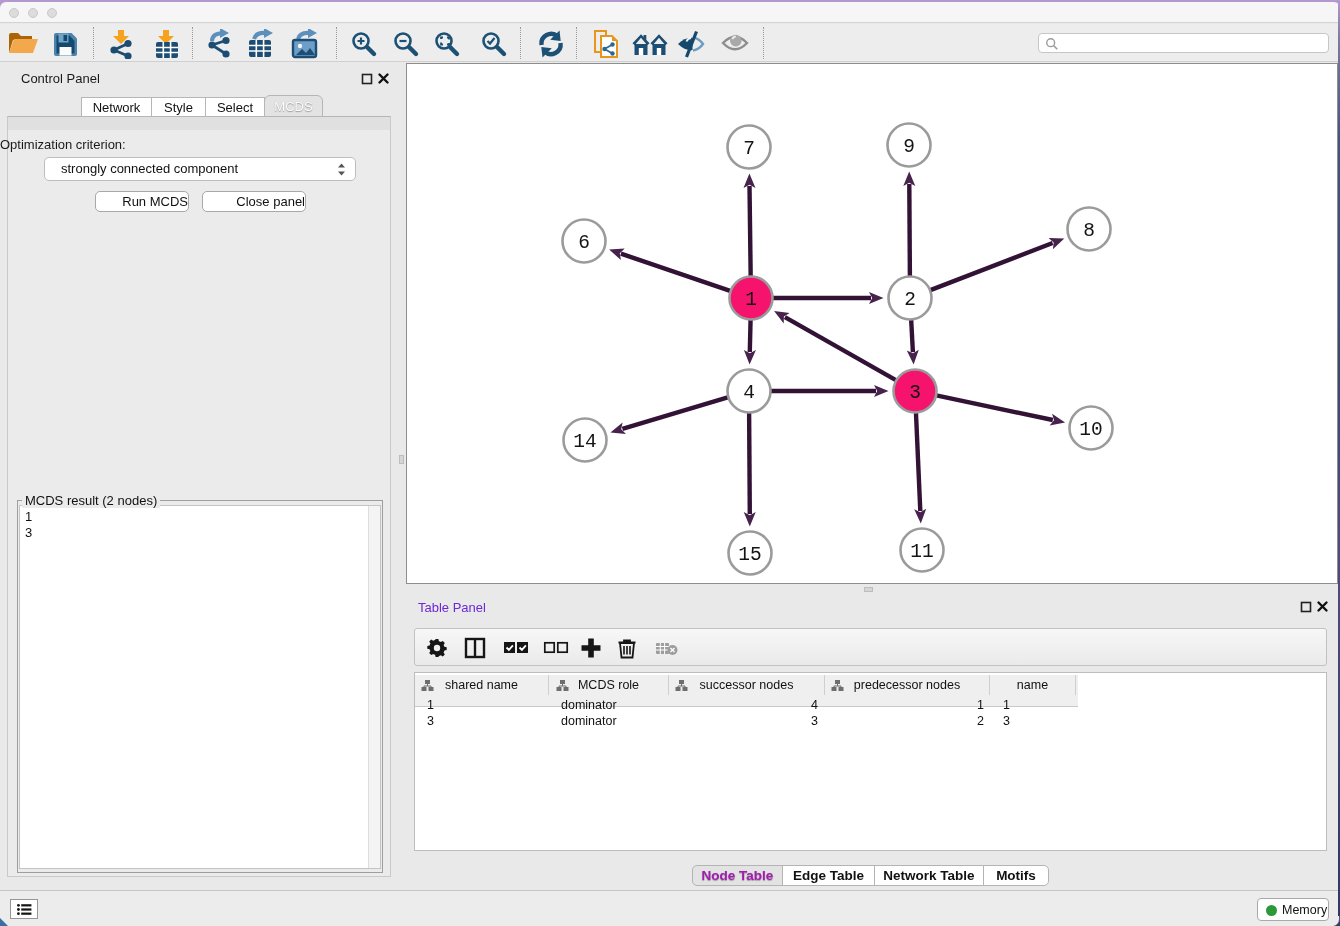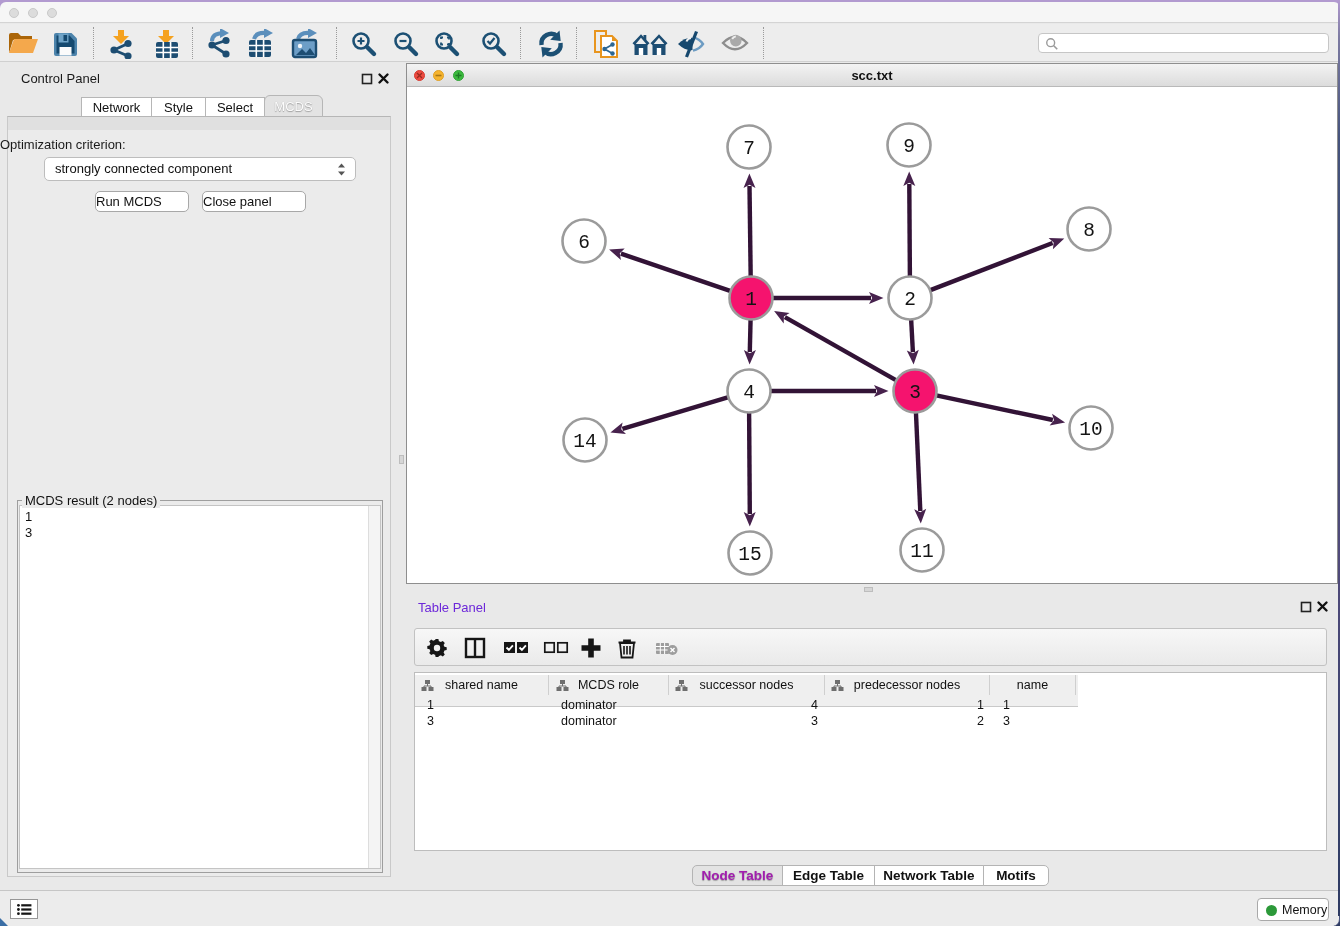--- a/index.html
+++ b/index.html
@@ -26,23 +26,23 @@
   #cp-title { position:absolute; left:21px; top:71px; font-size:13px; color:#1a1a1a; }
   .tab { position:absolute; top:97px; height:20px; background:#fff; border:1px solid #b6b6b6;
     font-size:13px; color:#111; text-align:center; line-height:19px; }
   #cp-body { position:absolute; left:7px; top:116px; width:384px; height:761px;
     background:#ebebeb; border:1px solid #c9c9c9; border-top:1px solid #b6b6b6; }
   #cp-band { position:absolute; left:8px; top:117px; width:382px; height:13px; background:#e0e0e0; }
   #opt-label { position:absolute; left:0px; top:137px; width:398px; text-align:left;
     font-size:13px; color:#1a1a1a; }
   #dropdown { position:absolute; left:44px; top:157px; width:312px; height:24px; background:#fff;
     border:1px solid #bdbdbd; border-radius:5px; font-size:13px; color:#111; line-height:22px;
-    padding-left:10px; }
+    padding-left:16px; }
   .btn { position:absolute; top:191px; height:21px; background:#fff; border:1px solid #a8a8a8;
-    border-radius:5px; font-size:13px; color:#111; text-align:left; line-height:19px; }
+    border-radius:5px; font-size:13px; color:#111; text-align:right; line-height:19px; }
   #mcds-group { position:absolute; left:17px; top:500px; width:366px; height:373px;
     border:1px solid #9e9e9e; }
   #mcds-label { position:absolute; left:22px; top:493px; background:#ebebeb; padding:0 3px;
     font-size:13px; color:#111; }
   #mcds-text { position:absolute; left:19px; top:505px; width:362px; height:364px; background:#fff;
     border:1px solid #c4c4c4; font-size:13px; color:#111; line-height:16px; padding:3px 0 0 5px;}
   #mcds-scroll { position:absolute; left:368px; top:506px; width:12px; height:362px;
     background:#f4f4f4; border-left:1px solid #ddd; }
   
   #net-frame { position:absolute; left:406px; top:63px; width:932px; height:521px;
@@ -233,35 +233,20 @@
   </svg>
 </div>
 <div class="btn" style="left:95px;width:94px">Run MCDS</div>
 <div class="btn" style="left:202px;width:104px">Close panel</div>
 <div id="mcds-group"></div>
 <div id="mcds-text">1<br>3</div>
 <div id="mcds-scroll"></div>
 <div id="mcds-label">MCDS result (2 nodes)</div>
 
 <div id="net-frame">
-  <div id="net-titlebar">
-    <div class="tl2" style="left:7px;background:#ee4b40;border:1px solid #d63a31"></div>
-    <div class="tl2" style="left:26px;background:#f6b42e;border:1px solid #e0a024"></div>
-    <div class="tl2" style="left:46px;background:#3cba3e;border:1px solid #2fa235"></div>
-    <svg style="position:absolute;left:9px;top:8px" width="7" height="7" viewBox="0 0 7 7">
-        <path d="M1 1 L6 6 M6 1 L1 6" stroke="#9b2b20" stroke-width="1.4"></path>
-      </svg>
-    <svg style="position:absolute;left:28px;top:8px" width="7" height="7" viewBox="0 0 7 7">
-        <path d="M0.5 3.5 h6" stroke="#a87716" stroke-width="1.6"></path>
-      </svg>
-    <svg style="position:absolute;left:48px;top:8px" width="7" height="7" viewBox="0 0 7 7">
-        <path d="M3.5 0.5 v6 M0.5 3.5 h6" stroke="#1e7a24" stroke-width="1.4"></path>
-      </svg>
-    <div id="net-title">scc.txt</div>
-  </div>
   <div id="net-canvas">
 <svg width="932" height="497" style="position:absolute;left:0;top:0">
         <g stroke="#321336" stroke-width="4.4">
           <line x1="343.7" y1="189.5" x2="342.5" y2="98.0"></line>
           <line x1="324.6" y1="203.4" x2="213.9" y2="165.6"></line>
           <line x1="364.5" y1="210.0" x2="464.0" y2="210.0"></line>
           <line x1="343.6" y1="230.5" x2="342.8" y2="264.0"></line>
           <line x1="502.9" y1="189.5" x2="502.3" y2="96.0"></line>
           <line x1="522.1" y1="202.6" x2="645.6" y2="155.0"></line>
           <line x1="504.1" y1="230.5" x2="505.9" y2="264.1"></line>

